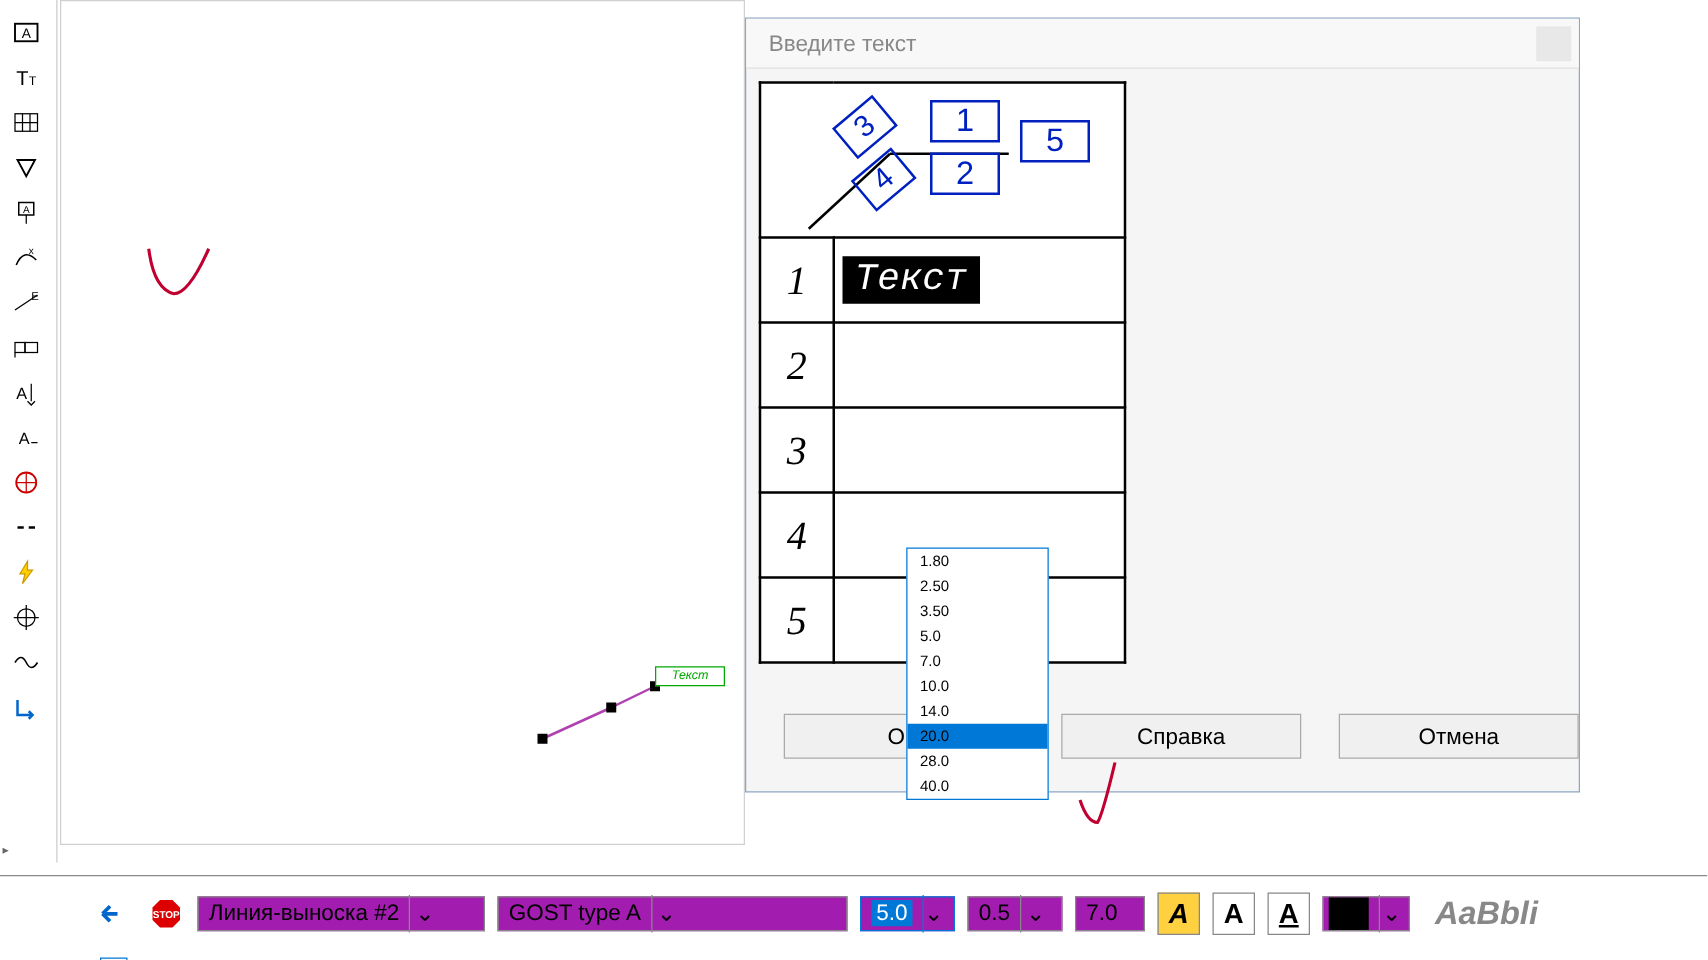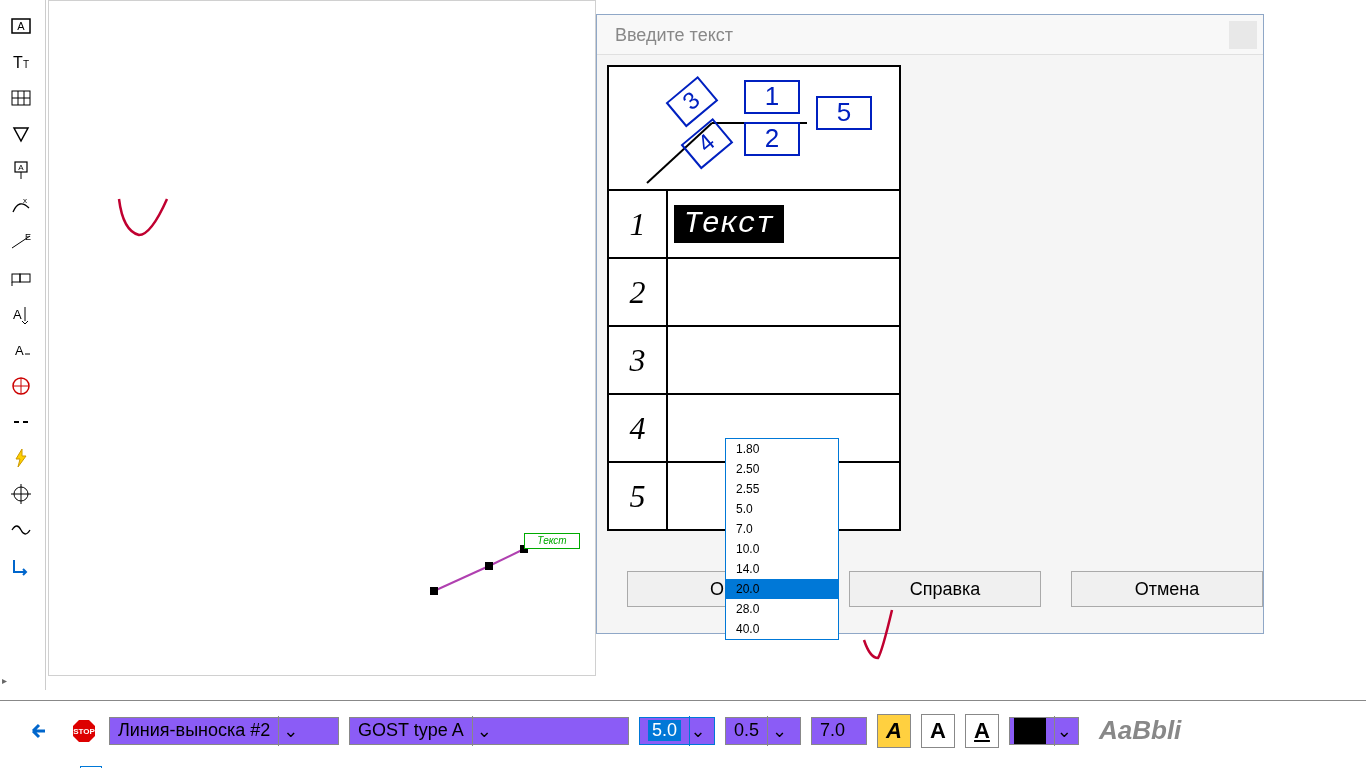--- a/index.html
+++ b/index.html
@@ -36,23 +36,23 @@
 .size-popup { position: absolute; left: 725px; top: 438px; width: 114px; background: #fff; border: 1px solid #0078d7; z-index: 100; }
 .size-popup div { padding: 3px 10px; font-size: 12px; cursor: pointer; }
 .size-popup .selected { background: #0078d7; color: #000000; }
 
 
 .dlg-buttons { position: absolute; bottom: 26px; left: 0; width: 100%; display: flex; justify-content: flex-start; gap: 30px; padding-left: 30px; }
 .dlg-btn { width: 200px; height: 36px; background: #f0f0f0; border: 1px solid #aaa; font-size: 18px; cursor: pointer; }
 .red-curve-2 { position: absolute; left: 856px; top: 604px; z-index: 50; }
 
 
-.bottom-bar { position: absolute; left: 0; bottom: 8px; width: 1366px; height: 60px; background: #fff; border-top: 1px solid #888; display: flex; align-items: center; padding-left: 29px; gap: 10px; }
+.bottom-bar { position: absolute; left: 0; bottom: 8px; width: 1366px; height: 60px; background: #fff; border-top: 1px solid #888; display: flex; align-items: center; padding-left: 78px; gap: 10px; }
 .bar-icon { width: 30px; height: 30px; display: flex; align-items: center; justify-content: center; }
-.combo { height: 28px; border: 1px solid #888; background: #8b5cf6; display: flex; align-items: center; padding: 0 8px; font-size: 18px; position: relative; }
+.combo { height: 28px; border: 1px solid #888; background: #a21caf; display: flex; align-items: center; padding: 0 8px; font-size: 18px; position: relative; }
 .combo-arrow { width: 24px; height: 30px; border-left: 1px solid #888; display: flex; align-items: center; justify-content: center; margin-left: 8px; }
 .combo-highlight { background: #0078d7; color: #fff; padding: 0 4px; }
 .format-btn { width: 34px; height: 34px; border: 1px solid #888; display: flex; align-items: center; justify-content: center; font-size: 22px; font-weight: bold; font-style: italic; }
 .format-btn.yellow { background: #ffd040; }
 .color-swatch { width: 38px; height: 26px; background: #000; }
 .font-preview { font-size: 26px; font-style: italic; color: #888; margin-left: 10px; font-weight: bold; }
 .help-icon { position: absolute; left: 80px; bottom: -20px; width: 22px; height: 22px; border: 1px solid #0078d7; color: #0078d7; text-align: center; line-height: 20px; font-size: 16px; }
 </style>
 </head>
 <body>
@@ -231,21 +231,21 @@
   <div class="dlg-buttons">
     <button class="dlg-btn">OK</button>
     <button class="dlg-btn">Справка</button>
     <button class="dlg-btn">Отмена</button>
   </div>
 </div>
 
 <div class="size-popup">
   <div>1.80</div>
   <div>2.50</div>
-  <div>2.55</div>
+  <div>3.50</div>
   <div>5.0</div>
   <div>7.0</div>
   <div>10.0</div>
   <div>14.0</div>
   <div class="selected">20.0</div>
   <div>28.0</div>
   <div>40.0</div>
 </div>
 
 <svg class="red-curve-2" width="60" height="70">

